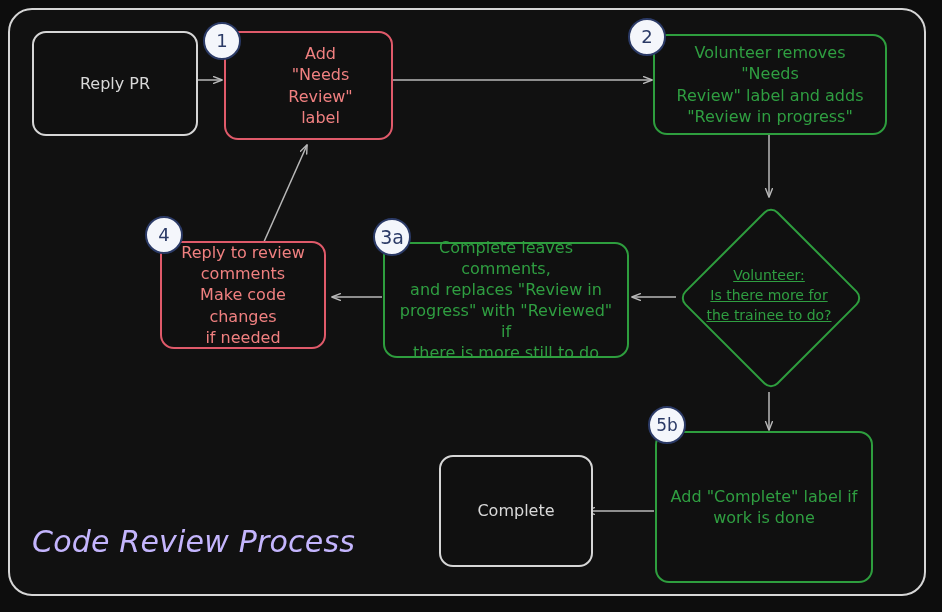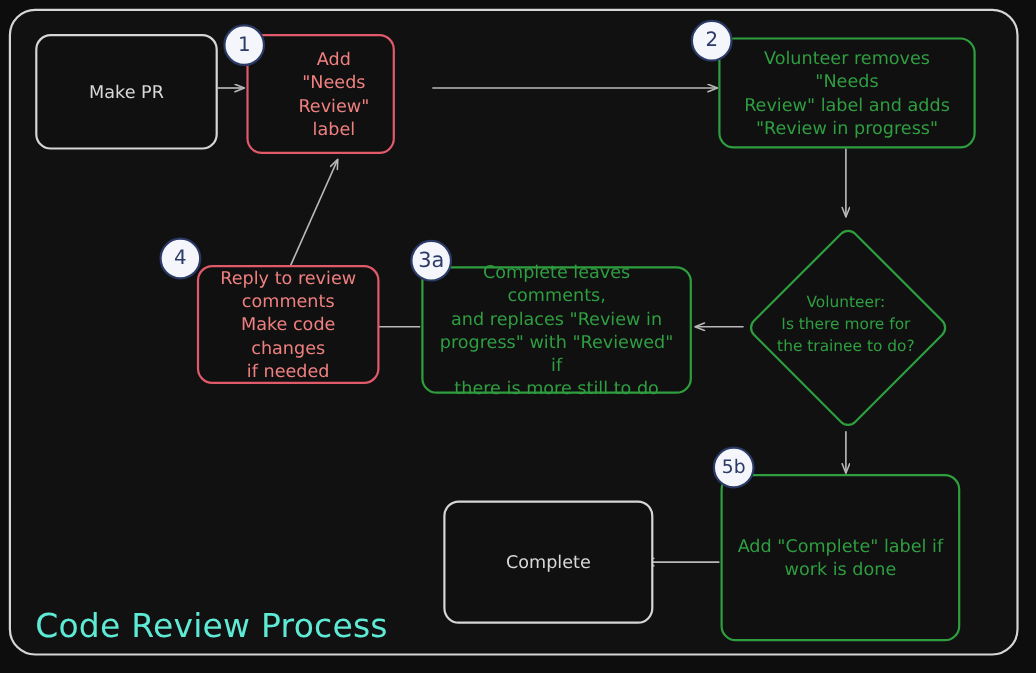--- a/index.html
+++ b/index.html
@@ -67,20 +67,21 @@
     position: absolute;
     left: 0; top: 0; right: 0; bottom: 0;
     display: flex;
     align-items: center;
     justify-content: center;
     text-align: center;
     color: #2f9e41;
     font-size: 14px;
     white-space: pre-line;
     line-height: 1.42;
+    text-decoration: underline;
   }
 
   
   .badge {
     position: absolute;
     width: 34px;
     height: 34px;
     border-radius: 50%;
     background: #f4f6fb;
     border: 2px solid #2b3a66;
@@ -91,24 +92,25 @@
     align-items: center;
     justify-content: center;
     z-index: 10;
     line-height: 1;
   }
 
   
   #title {
     position: absolute;
     left: 32px;
-    top: 552px;
-    color: #5eead4;
+    top: 524px;
+    color: #c4b5fd;
     font-size: 30px;
     letter-spacing: 0.2px;
+    font-style: italic;
   }
 
   svg#edges {
     position: absolute;
     left: 0; top: 0;
     width: 942px;
     height: 612px;
     pointer-events: none;
   }
 </style>
@@ -137,24 +139,24 @@
     <line x1="382" y1="297" x2="332" y2="297" stroke="#b9b9b9" stroke-width="1.5" marker-end="url(#ah)"></line>
 
     <line x1="263" y1="244" x2="307" y2="145" stroke="#b9b9b9" stroke-width="1.5" marker-end="url(#ah)"></line>
 
     <line x1="769" y1="392" x2="769" y2="430" stroke="#b9b9b9" stroke-width="1.5" marker-end="url(#ah)"></line>
 
     <line x1="654" y1="511" x2="586" y2="511" stroke="#b9b9b9" stroke-width="1.5" marker-end="url(#ah)"></line>
   </svg>
 
   <div class="node node-gray" style="left:32px; top:31px; width:166px; height:105px;">
-    <span class="txt">Make PR</span>
-  </div>
-
-  <div class="node node-red" style="left:224px; top:31px; width:135px; height:109px;padding-left:24px;">
+    <span class="txt">Reply PR</span>
+  </div>
+
+  <div class="node node-red" style="left:224px; top:31px; width:169px; height:109px;padding-left:24px;">
     <span class="txt">Add
 "Needs Review"
 label</span>
   </div>
   <div class="badge" style="left:203px; top:22px;">
     <span>1</span>
   </div>
 
   <div class="node node-green" style="left:653px; top:34px; width:234px; height:101px;">
     <span class="txt">Volunteer removes "Needs
@@ -175,37 +177,37 @@
   <div class="node node-green" style="left:383px; top:242px; width:246px; height:116px;">
     <span class="txt">Complete leaves comments,
 and replaces "Review in
 progress" with "Reviewed" if
 there is more still to do</span>
   </div>
   <div class="badge" style="left:373px; top:218px; font-size:19px;">
     <span>3a</span>
   </div>
 
-  <div class="node node-red" style="left:179px; top:241px; width:166px; height:108px;">
+  <div class="node node-red" style="left:160px; top:241px; width:166px; height:108px;">
     <span class="txt">Reply to review
 comments
 Make code changes
 if needed</span>
   </div>
   <div class="badge" style="left:145px; top:216px;">
     <span>4</span>
   </div>
 
   <div class="node node-green" style="left:655px; top:431px; width:218px; height:152px;">
     <span class="txt">Add "Complete" label if
 work is done</span>
   </div>
   <div class="badge" style="left:648px; top:406px; font-size:17px;">
     <span>5b</span>
   </div>
 
-  <div class="node node-gray" style="left:403px; top:455px; width:191px; height:112px;">
+  <div class="node node-gray" style="left:439px; top:455px; width:154px; height:112px;">
     <span class="txt">Complete</span>
   </div>
 
   <div id="title">Code Review Process</div>
 
 </div>
 
 </body></html>

